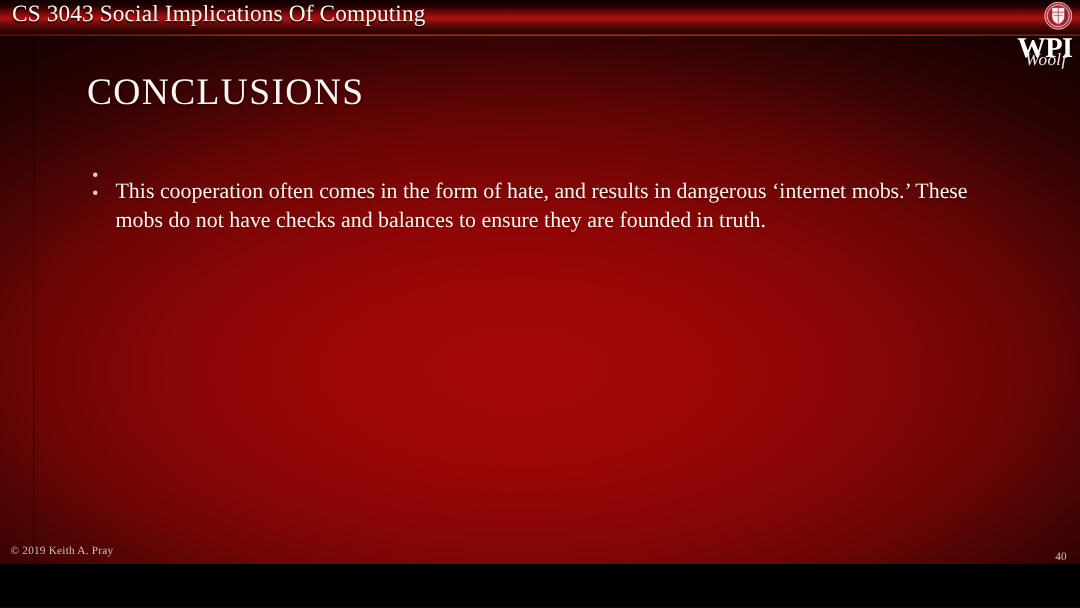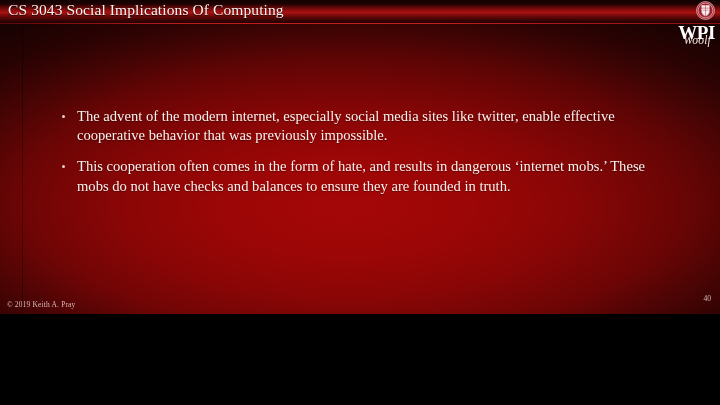--- a/index.html
+++ b/index.html
@@ -3,21 +3,21 @@
 <meta charset="utf-8">
 <style>
   html, body {
     margin: 0;
     padding: 0;
     background: #000;
   }
   .slide {
     position: relative;
     width: 720px;
-    height: 314px;
+    height: 376px;
     overflow: hidden;
     font-family: "Liberation Serif", "DejaVu Serif", serif;
     background-color: #3a0505;
     background-image:
       radial-gradient(ellipse 78% 72% at 48% 66%,
         #a50707 0%,
         #9c0606 22%,
         #8a0606 40%,
         #6d0505 58%,
         #4e0404 74%,
@@ -171,21 +171,21 @@
     position: absolute;
     left: 7px;
     bottom: 5px;
     font-size: 7.5px;
     color: #d8bdb8;
     letter-spacing: 0.15px;
   }
   .footer-page {
     position: absolute;
     right: 9px;
-    bottom: 11px;
+    bottom: 1px;
     font-size: 7.5px;
     color: #d8bdb8;
   }
 </style>
 </head>
 <body>
 
 <div class="slide">
 
   <div class="vignette"></div>
@@ -204,25 +204,25 @@
         <path d="M20 8.5 L20 32.5" stroke="#9e2430" stroke-width="1"></path>
         <path d="M11 15 L29 15" stroke="#9e2430" stroke-width="1"></path>
         <path d="M13.5 19.5 L26.5 19.5" stroke="#9e2430" stroke-width="0.8"></path>
       </svg>
       <span class="wpi-word">WPI</span>
     </div>
   </div>
 
   <div class="presenter">Woolf</div>
 
+  <div class="slide-title">CONCLUSIONS</div>
 
   <div class="body">
     <div class="bullet-row">
       <span class="bullet-dot"></span>
-      <span>The advent of the modern internet, especially social media sites like twitter, enable effective cooperative behavior that was previously impossible.</span>
     </div>
     <div class="bullet-row">
       <span class="bullet-dot"></span>
       <span>This cooperation often comes in the form of hate, and results in dangerous ‘internet mobs.’ These mobs do not have checks and balances to ensure they are founded in truth.</span>
     </div>
   </div>
 
   <div class="footer-copy">© 2019 Keith A. Pray</div>
   <div class="footer-page">40</div>
 

